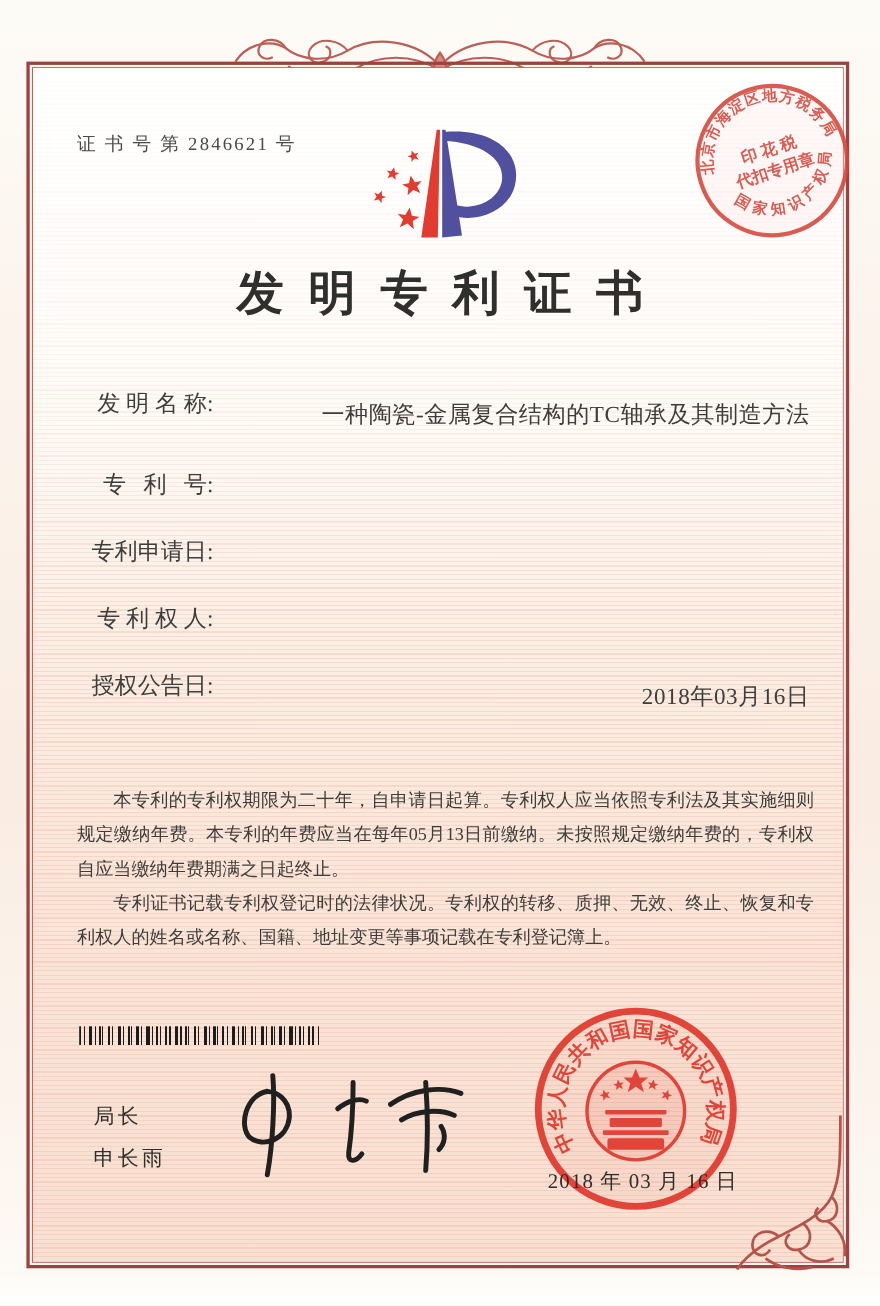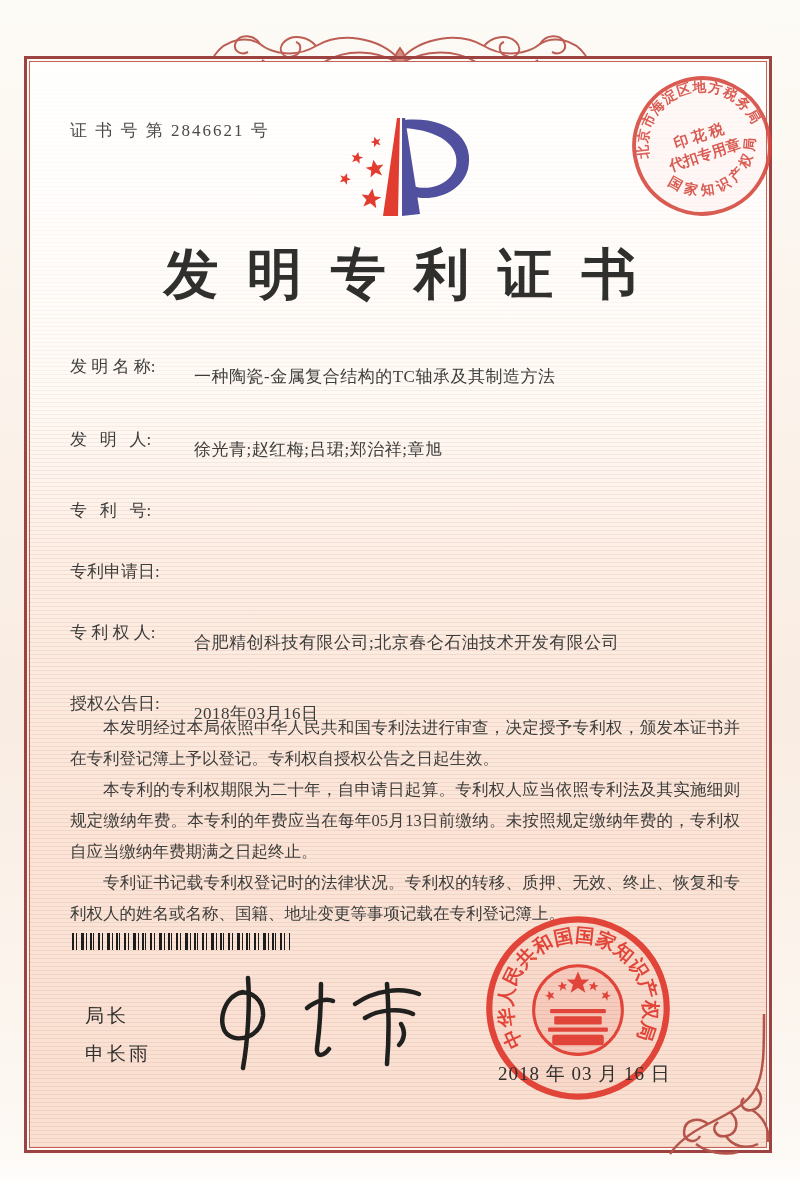--- a/index.html
+++ b/index.html
@@ -34,25 +34,25 @@
     background:linear-gradient(180deg, rgba(255,255,254,0.95) 0%, rgba(255,255,254,0.55) 55%, rgba(255,255,254,0) 100%);
   }
   .cert-number {
     position:absolute; left:70px; top:119px;
     font-size:17px; letter-spacing:2px; color:#4a4a48;
   }
   .logo { position:absolute; left:312px; top:90px; width:176px; height:136px; }
   .seal-tax { position:absolute; left:620px; top:64px; width:164px; height:164px; transform:rotate(-18deg); opacity:0.88; }
   .cert-title {
     position:absolute; left:0; right:0; top:238px; text-align:center;
-    font-size:55px; font-weight:bold; letter-spacing:0.52em; padding-left:0.52em;
+    font-size:43px; font-weight:bold; letter-spacing:0.52em; padding-left:0.52em;
     color:#2f2f2d;
   }
   .fields { position:absolute; left:70px; right:64px; top:352px; }
-  .field-row { display:flex; margin-bottom:31px; font-size:17px; line-height:30px; color:#3d3d3b; }
+  .field-row { display:flex; margin-bottom:31px; font-size:21px; line-height:30px; color:#3d3d3b;text-align:right; }
   .field-row:first-child { margin-bottom:33px; }
   .field-label { flex:0 0 124px; white-space:pre; }
   .field-value { flex:1; letter-spacing:0.5px;margin-top:10px; }
   .body-text { position:absolute; left:70px; right:60px; top:712px; font-size:16.5px; line-height:1.88; color:#3d3d3b; text-align:justify; }
   .body-text p { text-indent:2em; }
   .barcode {
     position:absolute; left:72px; top:933px; width:218px; height:17px;
     background:repeating-linear-gradient(90deg,
       #1c1c1c 0 2px, transparent 2px 4px,
       #1c1c1c 4px 5px, transparent 5px 9px,
@@ -138,41 +138,35 @@
   </svg>
 
   <div class="cert-title">发明专利证书</div>
 
   <div class="fields">
     <div class="field-row">
       <span class="field-label">发 明 名 称:</span>
       <span class="field-value">一种陶瓷-金属复合结构的TC轴承及其制造方法</span>
     </div>
     <div class="field-row">
-      <span class="field-label">发   明   人:</span>
-      <span class="field-value">徐光青;赵红梅;吕珺;郑治祥;章旭</span>
-    </div>
-    <div class="field-row">
       <span class="field-label">专   利   号:</span>
     </div>
     <div class="field-row">
       <span class="field-label">专利申请日:</span>
     </div>
     <div class="field-row">
       <span class="field-label">专 利 权 人:</span>
-      <span class="field-value">合肥精创科技有限公司;北京春仑石油技术开发有限公司</span>
     </div>
     <div class="field-row">
       <span class="field-label">授权公告日:</span>
       <span class="field-value">2018年03月16日</span>
     </div>
   </div>
 
   <div class="body-text">
-    <p>本发明经过本局依照中华人民共和国专利法进行审查，决定授予专利权，颁发本证书并在专利登记簿上予以登记。专利权自授权公告之日起生效。</p>
     <p>本专利的专利权期限为二十年，自申请日起算。专利权人应当依照专利法及其实施细则规定缴纳年费。本专利的年费应当在每年05月13日前缴纳。未按照规定缴纳年费的，专利权自应当缴纳年费期满之日起终止。</p>
     <p>专利证书记载专利权登记时的法律状况。专利权的转移、质押、无效、终止、恢复和专利权人的姓名或名称、国籍、地址变更等事项记载在专利登记簿上。</p>
   </div>
 
   <div class="barcode"></div>
 
   <div class="officer">
     <div>局长</div>
     <div>申长雨</div>
   </div>

